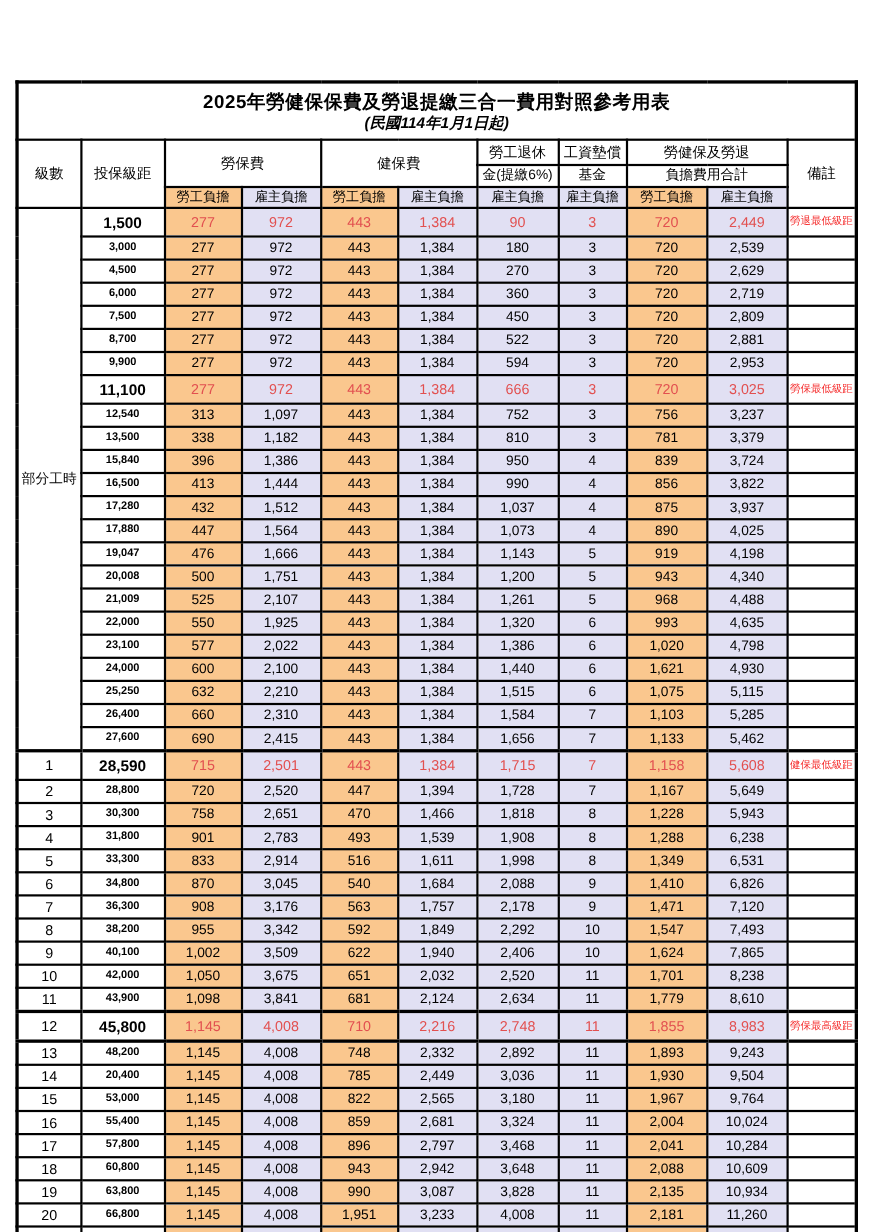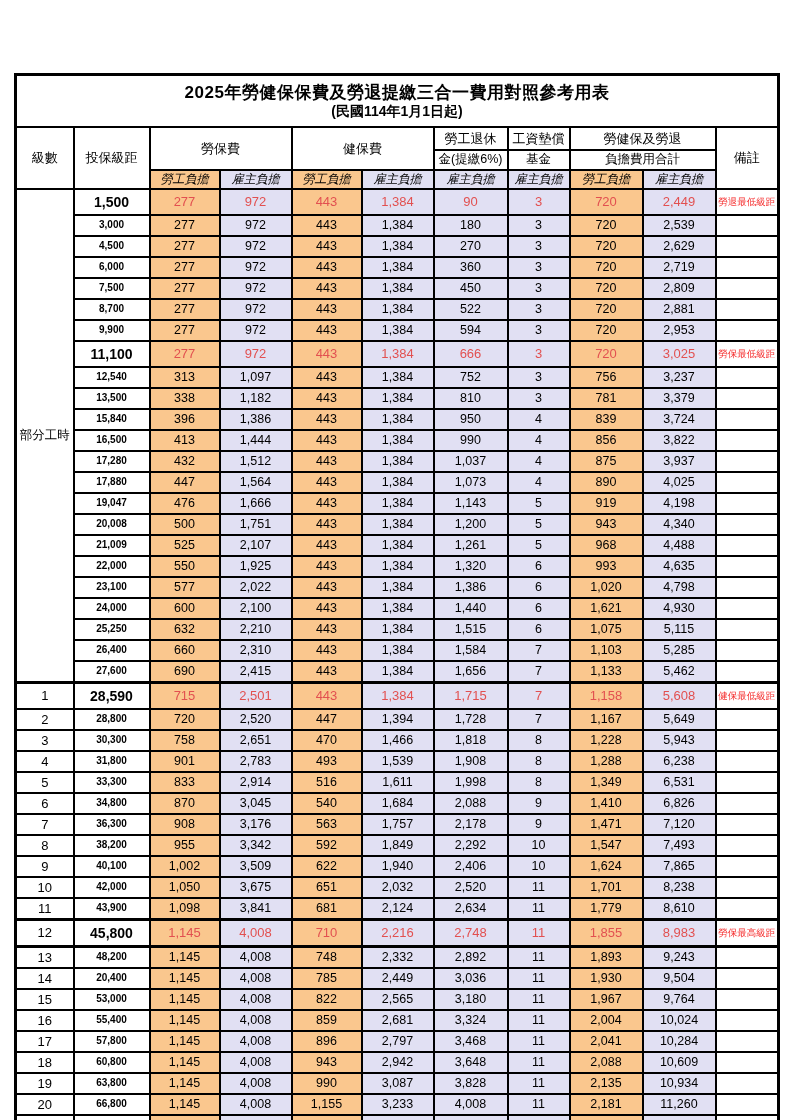--- a/index.html
+++ b/index.html
@@ -30,25 +30,25 @@
     vertical-align:middle;
     font-size:12.5px;
     height:19px;
     line-height:1.05;
     overflow:hidden;
     white-space:nowrap;
   }
   
   .title-cell{height:50px;border-bottom:2px solid var(--line);}
   .title-line1{font-size:17px;font-weight:bold;letter-spacing:.5px;}
-  .title-line2{font-size:14px;font-weight:bold;margin-top:2px;}
+  .title-line2{font-size:14px;font-weight:bold;margin-top:2px;font-style:italic;}
   
   .hr1 td{height:21px;font-size:13px;}
   .hr2 td{height:18px;font-size:12.5px;}
-  .hr3 td{height:17px;font-size:12px;font-style:italic;}
+  .hr3 td{height:17px;font-size:12px;}
   td.orange{background:var(--orange);}
   td.lav{background:var(--lav);}
   
   td.bracket{font-weight:bold;font-size:10px;}
   td.level{font-size:13px;}
   td.pt{font-size:12.5px;letter-spacing:0;}
   td.note{font-size:9.5px;color:var(--red-note);padding:0 1px;}
   tr.red-row td{height:24px;}
   tr.red-row td.val{color:var(--red-num);font-size:13px;}
   tr.red-row td.bracket{font-size:14px;text-align:center;}
@@ -629,21 +629,21 @@
           <td class="val lav">11</td>
           <td class="val orange">2,135</td>
           <td class="val lav">10,934</td>
           <td class="note"></td>
         </tr>
         <tr class="">
           <td class="level">20</td>
           <td class="bracket">66,800</td>
           <td class="val orange">1,145</td>
           <td class="val lav">4,008</td>
-          <td class="val orange">1,155</td>
+          <td class="val orange">1,951</td>
           <td class="val lav">3,233</td>
           <td class="val lav">4,008</td>
           <td class="val lav">11</td>
           <td class="val orange">2,181</td>
           <td class="val lav">11,260</td>
           <td class="note"></td>
         </tr>
         <tr class="">
           <td class="level">21</td>
           <td class="bracket">69,800</td>

